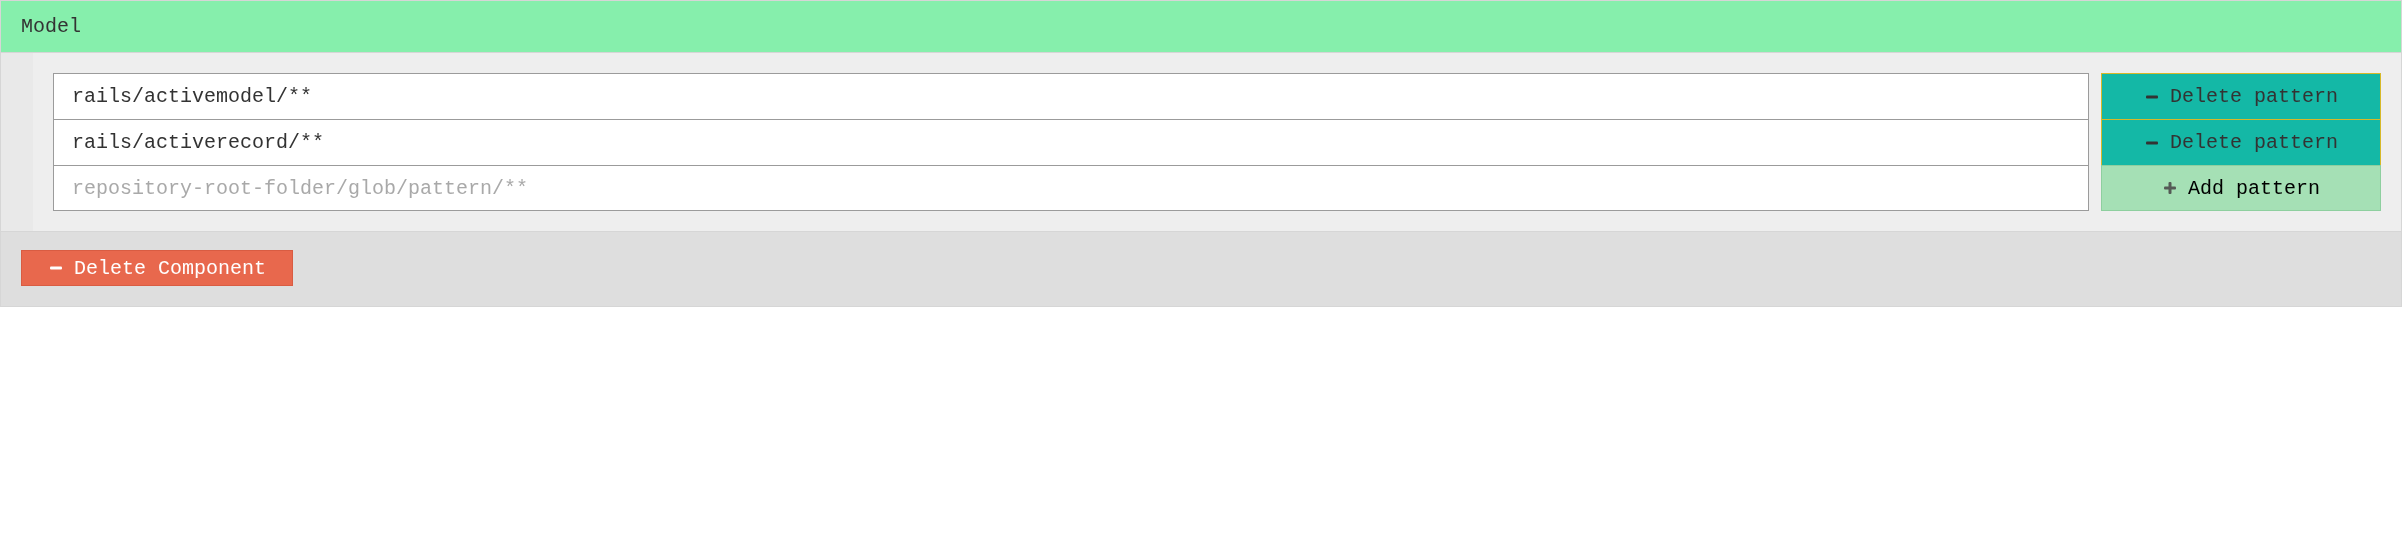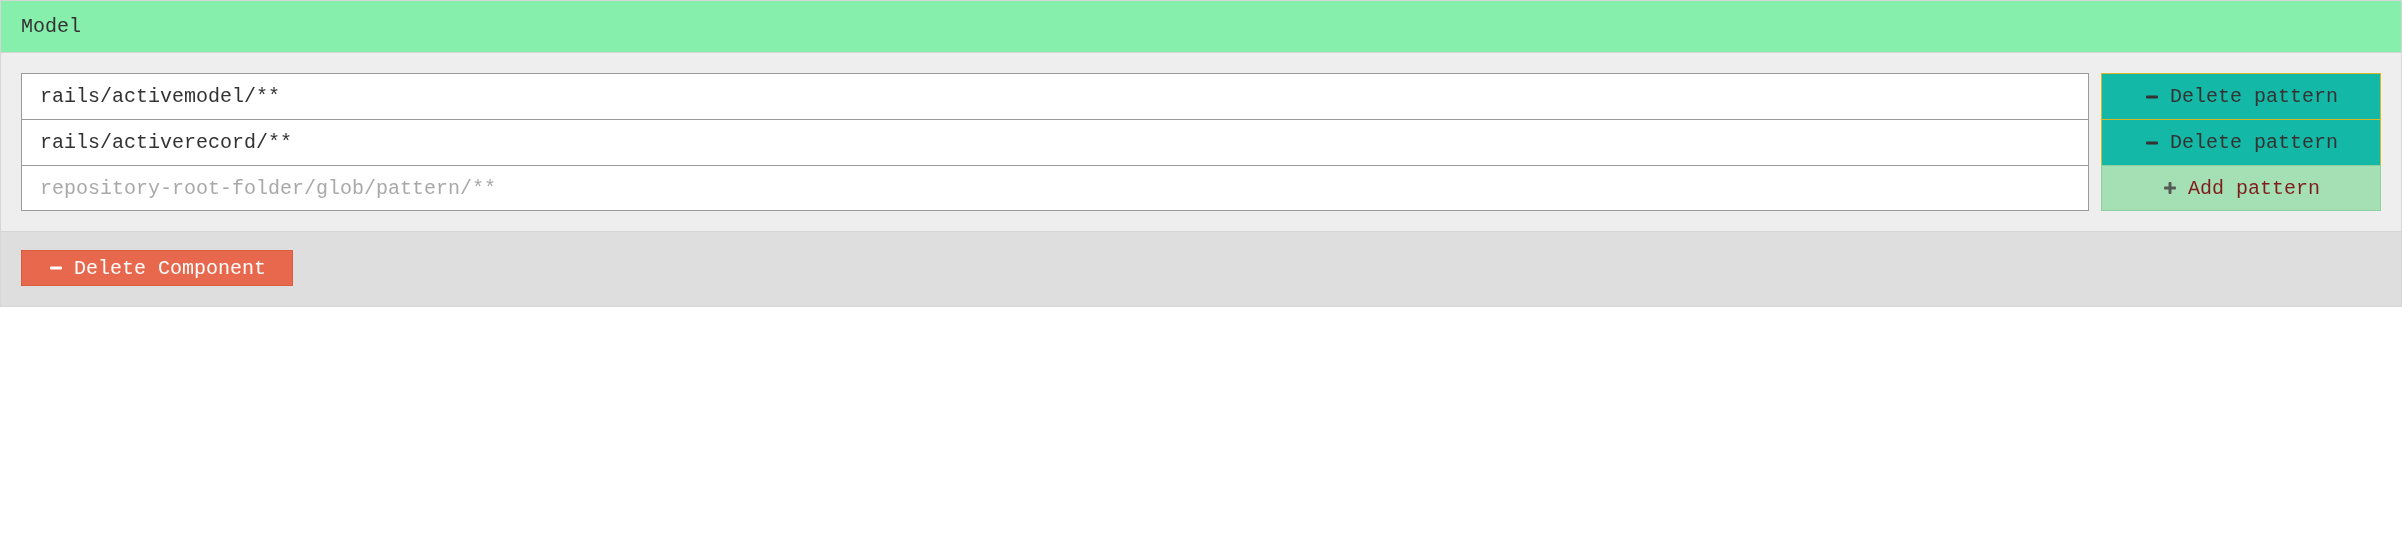--- a/index.html
+++ b/index.html
@@ -23,20 +23,21 @@
   .panel-header {
     padding: 14px 20px 14px 20px;
     color: #333;
     font-size: 20px;
     background: #86efac;
     border-bottom: 1px solid #d6d6d6;
   }
   .panel-body {
     padding: 20px;
     background: #eeeeee;
+    margin-left: 32px;
   }
   .row {
     display: flex;
     align-items: stretch;
     gap: 12px;
   }
   .row + .row {
     margin-top: 0;
   }
   .pattern-input {
@@ -75,21 +76,21 @@
     white-space: nowrap;
     gap: 10px;
   }
   .btn-yellow {
     background: #14b8a6;
     color: #333;
     border-color: #d7b828;
   }
   .btn-green {
     background: #a5e0b5;
-    color: #7f1d1d;
+    color: #000000;
     border-color: #8ecf9f;
   }
   .btn-orange {
     background: #e8684d;
     color: #fff;
     border-color: #d95c42;
     min-width: auto;
     padding: 0 26px;
     height: 36px;
   }

